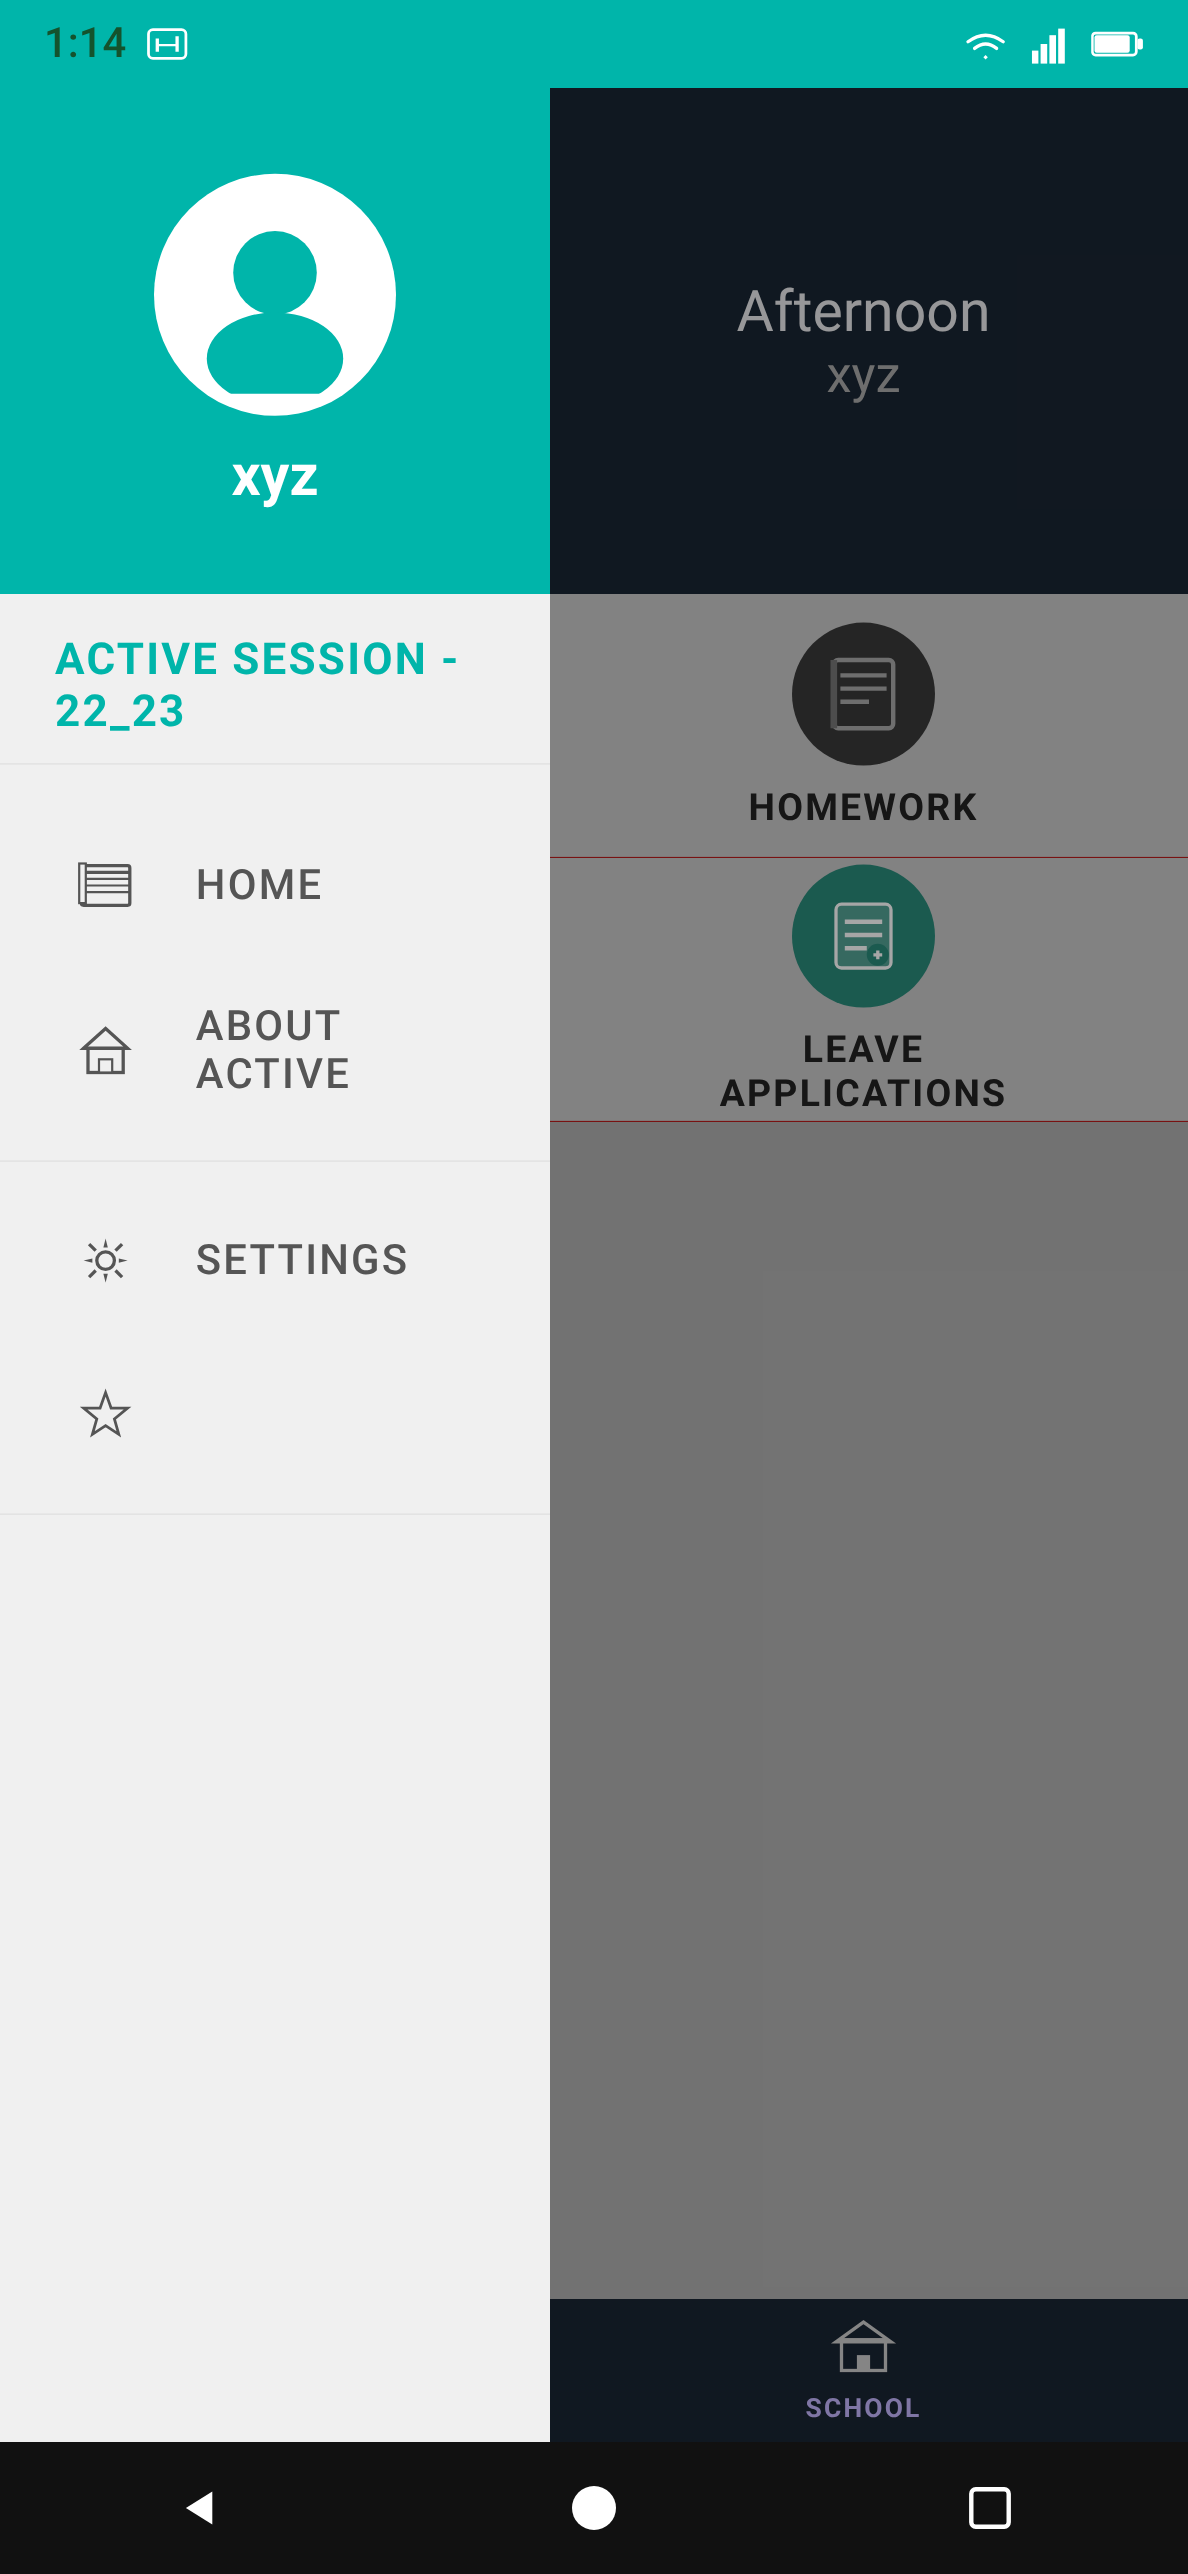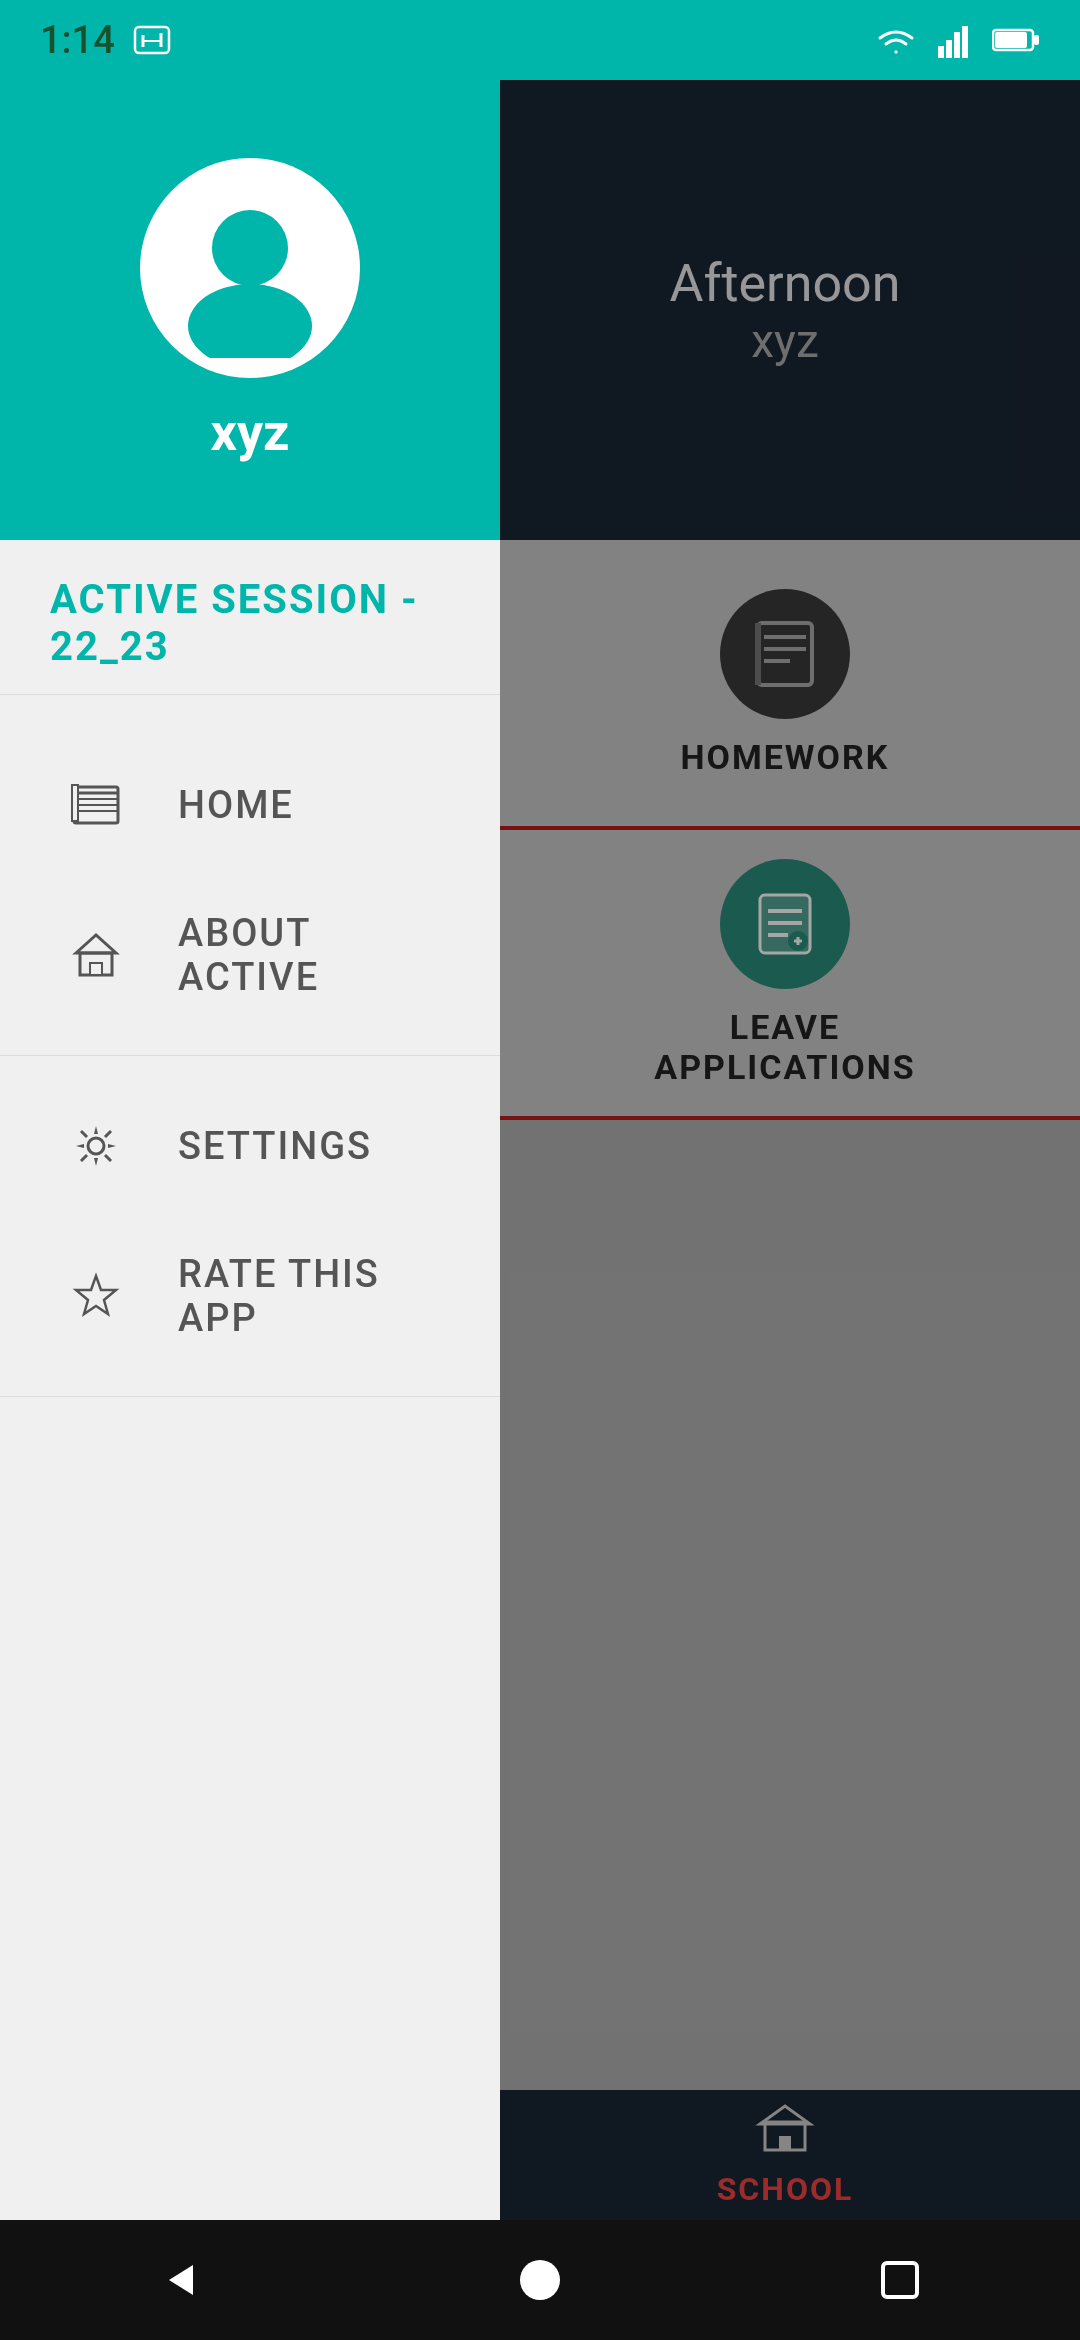--- a/index.html
+++ b/index.html
@@ -85,27 +85,27 @@
     .right-cards {
       position: absolute;
       top: 540px;
       left: 490px;
       width: 590px;
     }
 
     .right-card {
       background: #c8c8c8;
       width: 590px;
-      height: 290px;
+      height: 240px;
       display: flex;
       flex-direction: column;
       align-items: center;
       justify-content: center;
       gap: 18px;
-      border-bottom: 4px solid #b91c1c;
+      border-bottom: 1px solid #b91c1c;
     }
 
     .right-card-icon {
       width: 130px;
       height: 130px;
       border-radius: 65px;
       background: #3a3a3a;
       display: flex;
       align-items: center;
       justify-content: center;
@@ -140,22 +140,22 @@
       justify-content: center;
       gap: 6px;
     }
 
     .bottom-right-icon {
       color: #ccc;
       font-size: 48px;
     }
 
     .bottom-right-label {
-      color: #ef4444;
-      font-size: 32px;
+      color: #c4b5fd;
+      font-size: 24px;
       font-weight: 700;
       letter-spacing: 2px;
     }
 
     
     .drawer-overlay {
       position: absolute;
       top: 0;
       left: 490px;
       width: 590px;
@@ -403,21 +403,20 @@
           </svg>
         </div>
         <span class="nav-label">SETTINGS</span>
       </div>
       <div class="nav-item">
         <div class="nav-icon">
           <svg width="52" height="52" viewBox="0 0 52 52" fill="none">
             <polygon points="26,6 31,20 46,20 34,30 38,44 26,36 14,44 18,30 6,20 21,20" stroke="#555" stroke-width="2.5" fill="none"></polygon>
           </svg>
         </div>
-        <span class="nav-label">RATE THIS APP</span>
       </div>
     </div>
 
   </div>
 
   <div class="version-text">Version -  ()</div>
 
 </div>
 
 <div class="status-bar">

